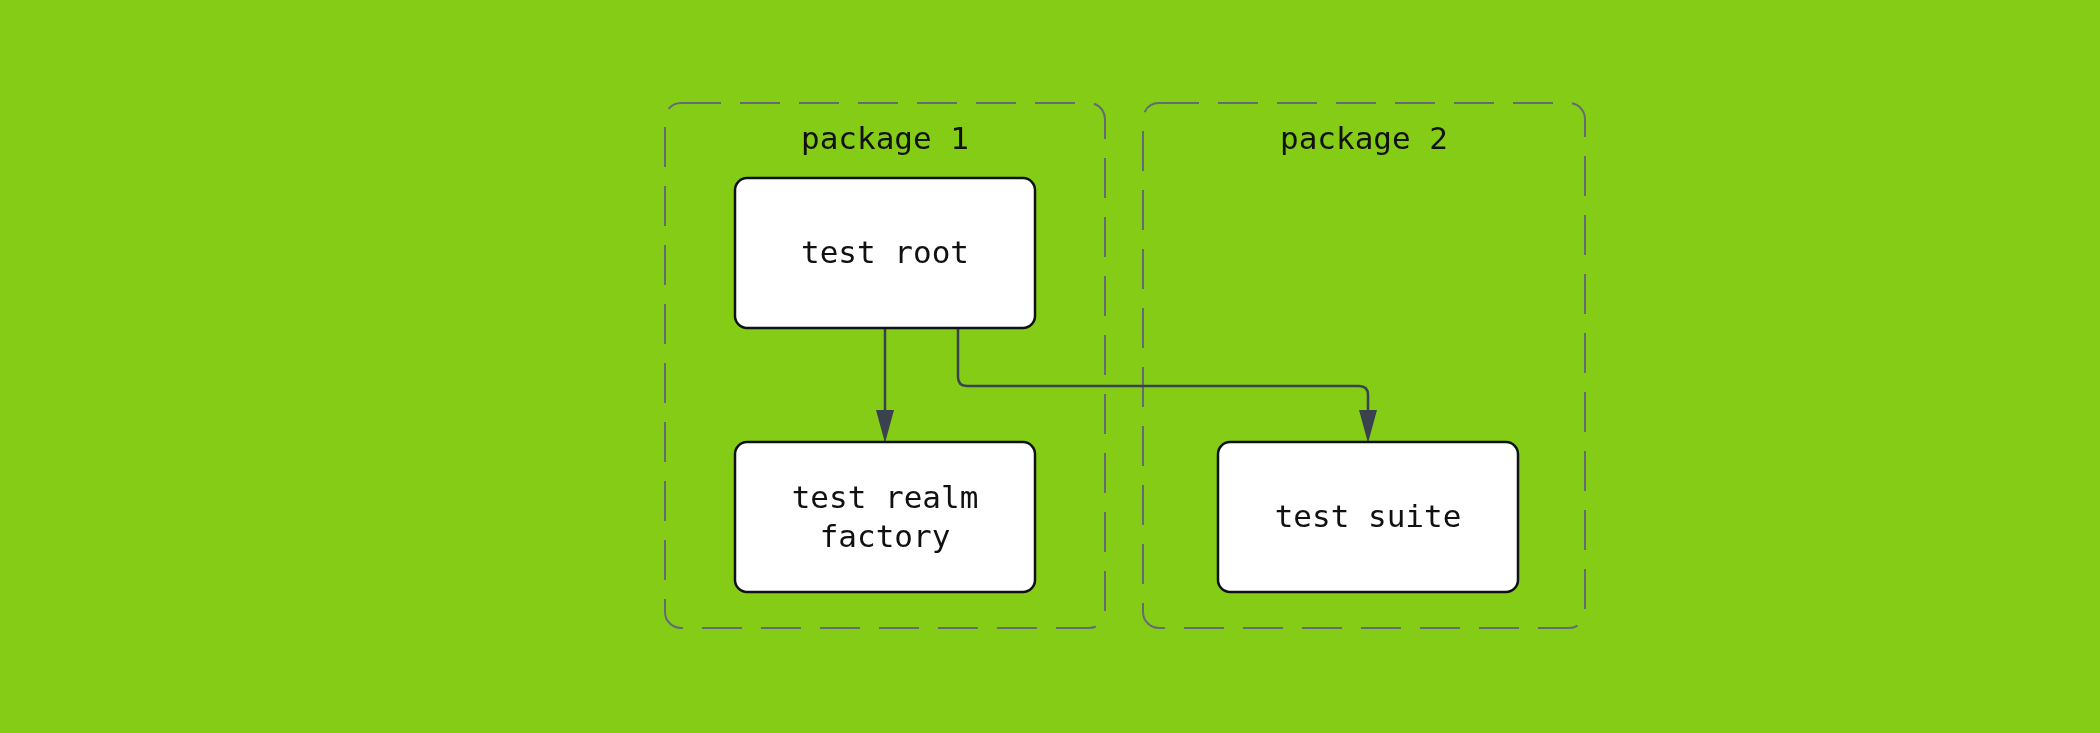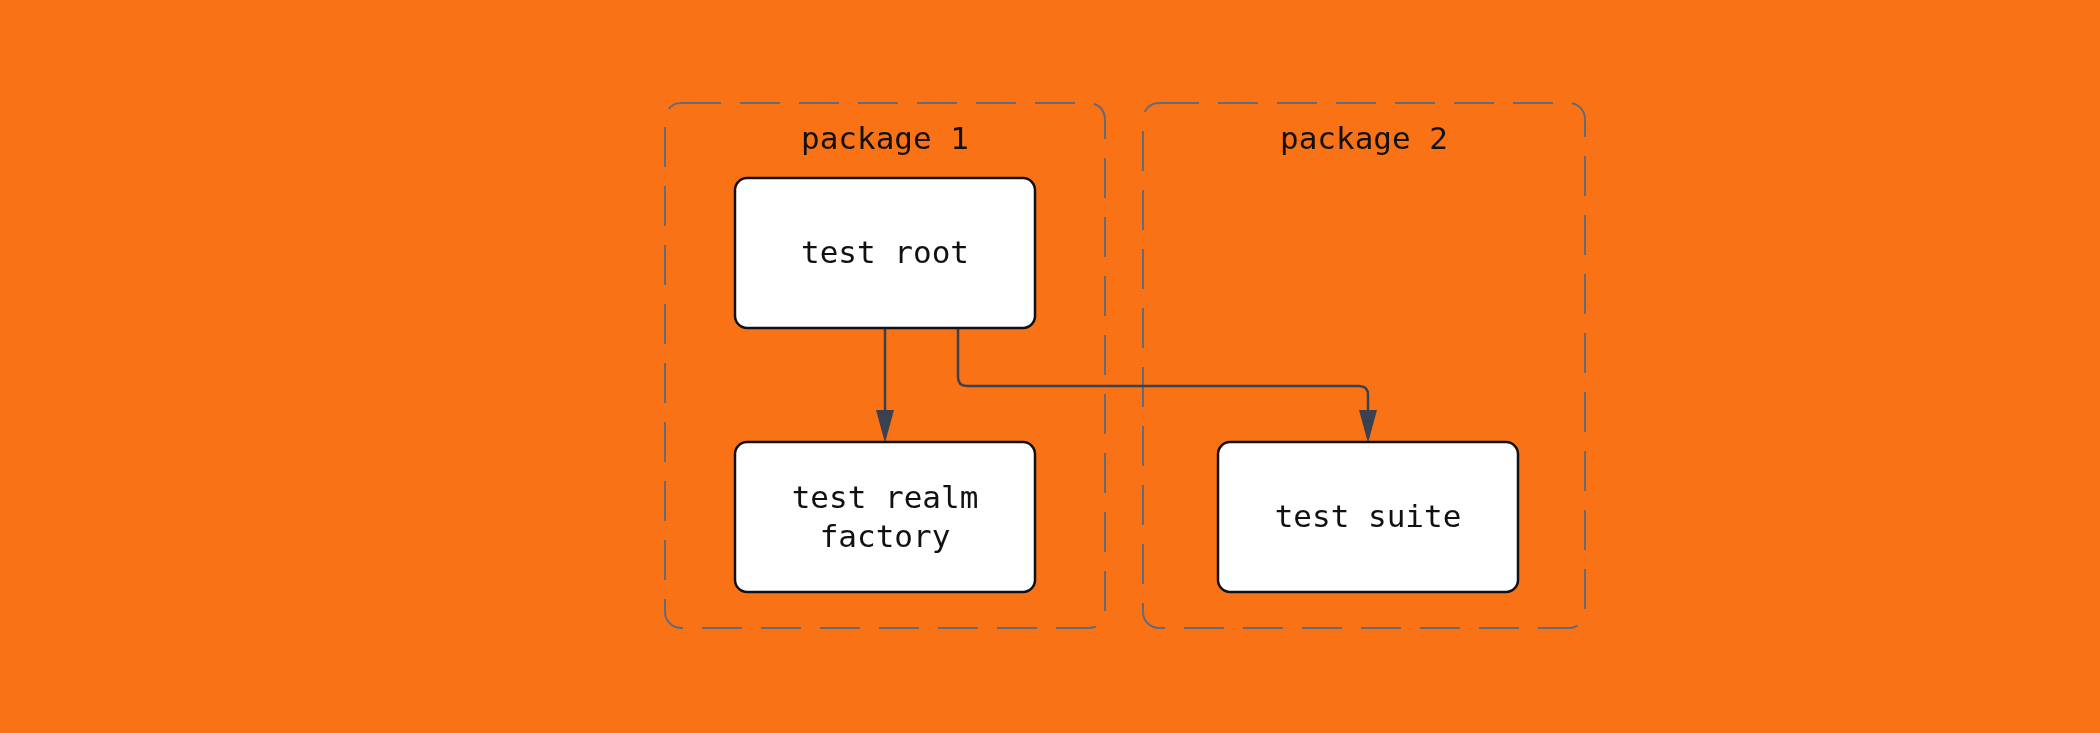--- a/index.html
+++ b/index.html
@@ -5,21 +5,21 @@
   html, body {
     margin: 0;
     padding: 0;
     background: #ffffff;
     font-family: "DejaVu Sans Mono", "Liberation Mono", monospace;
   }
   .canvas {
     position: relative;
     width: 2100px;
     height: 733px;
-    background: #f97316;
+    background: #84cc16;
     overflow: hidden;
   }
   svg { display: block; }
   .container-rect {
     fill: none;
     stroke: #646b77;
     stroke-width: 2;
     stroke-dasharray: 40 19;
   }
   .node-rect {

